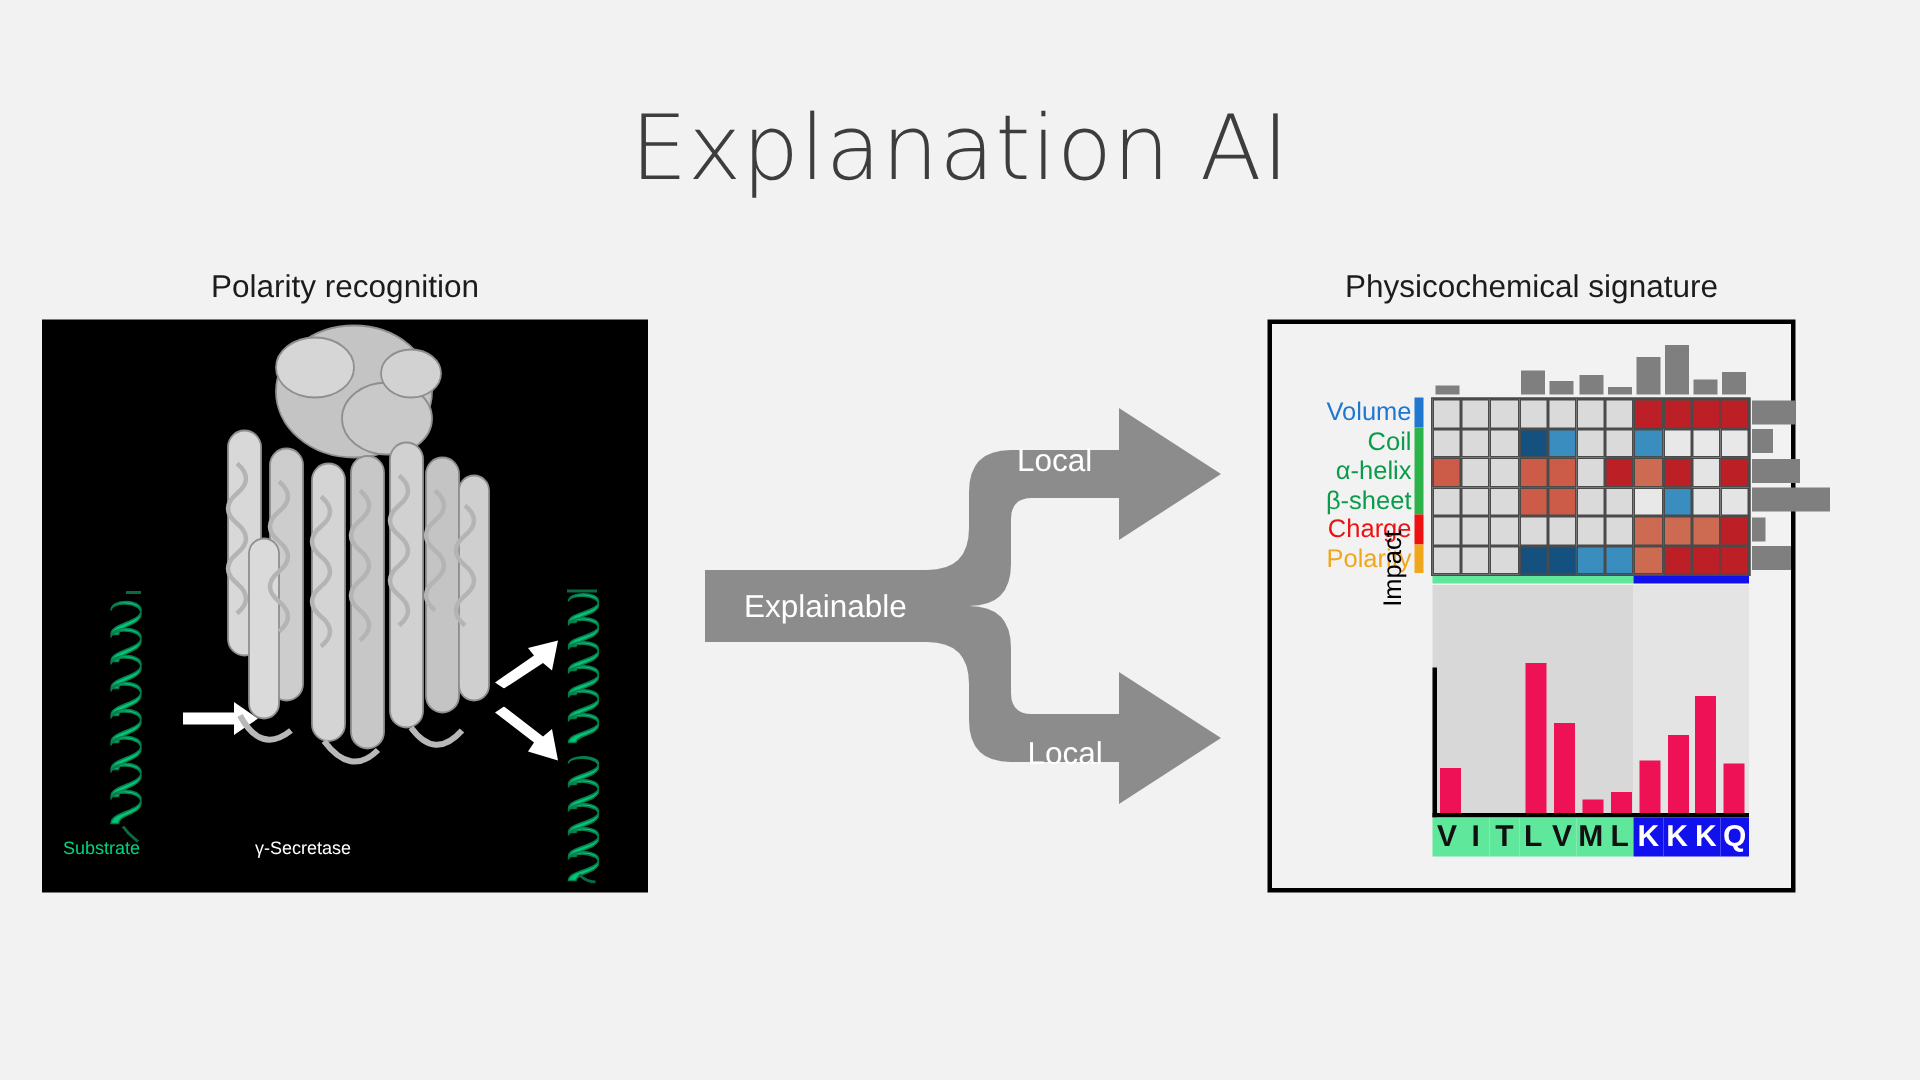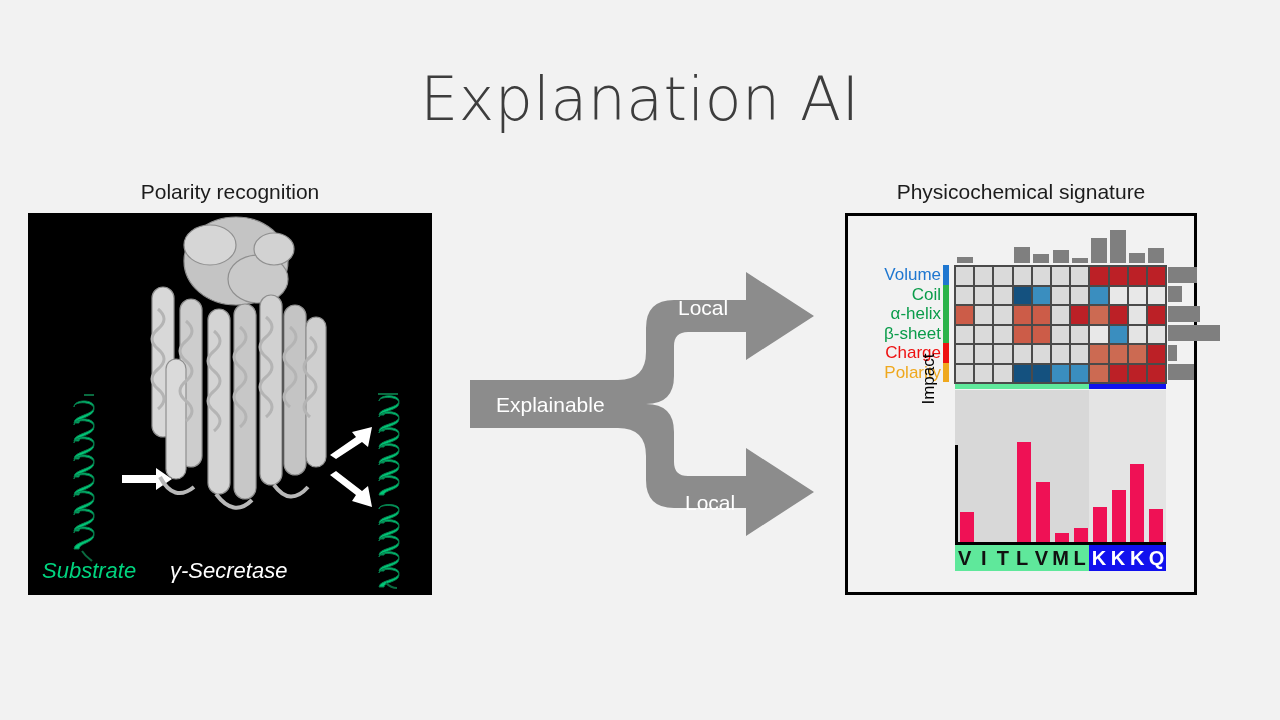--- a/index.html
+++ b/index.html
@@ -59,24 +59,23 @@
   }
   .helix {
     position: absolute;
   }
   #substrate-helix { left: 42px; top: 180px; width: 28px; height: 170px; }
   #product-helix-top { left: 348px; top: 178px; width: 26px; height: 116px; }
   #product-helix-bottom { left: 348px; top: 290px; width: 26px; height: 86px; }
 
   .mol-label {
     position: absolute;
-    font-size: 22px;
+    font-size: 12px;
     font-family: "Liberation Sans", sans-serif;
     white-space: nowrap;
-    font-style: italic;
   }
   #substrate-label  { left: 14px;  top: 345px; color: #00d47f; }
   #enzyme-label     { left: 142px; top: 345px; color: #ffffff; }
 
   
   #explanation-flow {
     position: absolute;
     left: 470px;
     top: 272px;
     width: 360px;

